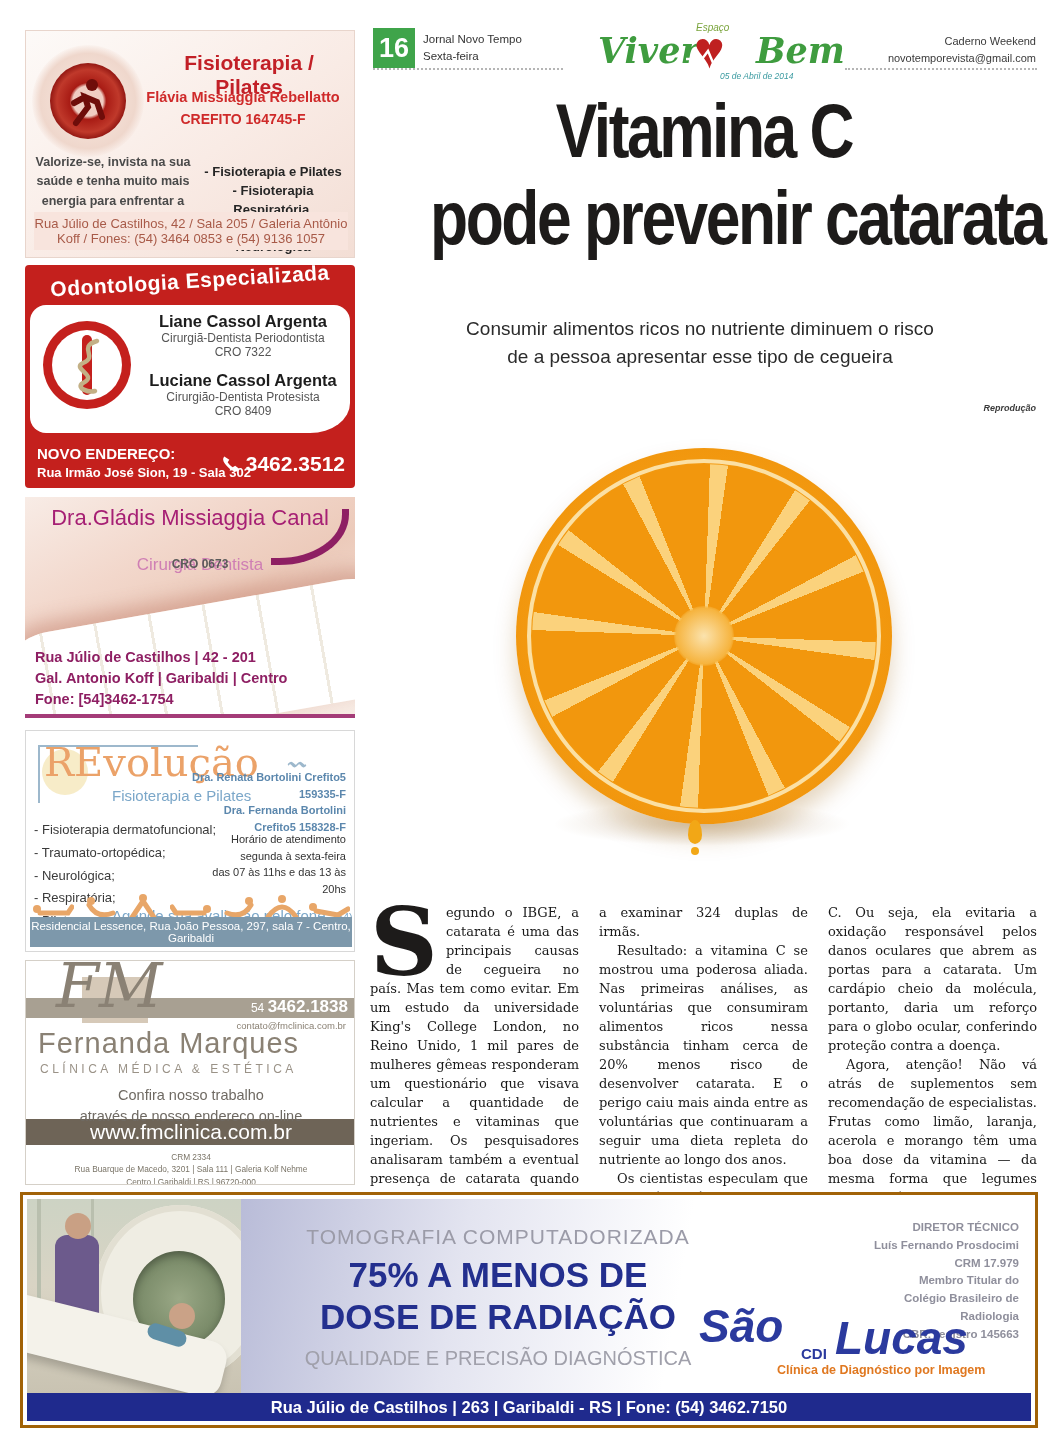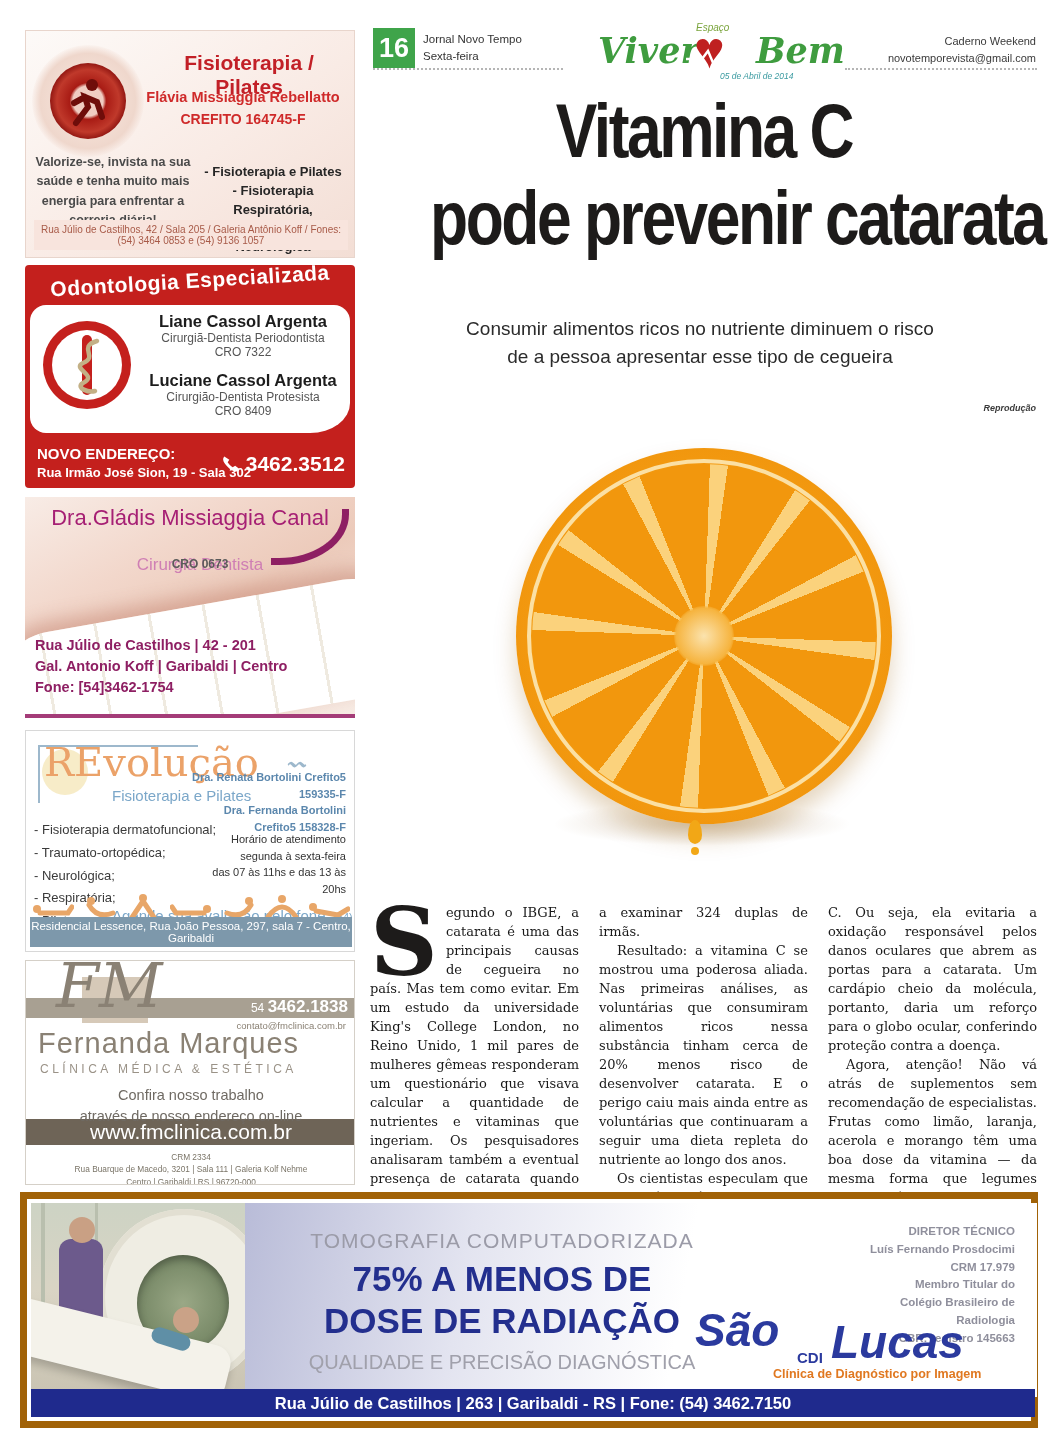--- a/index.html
+++ b/index.html
@@ -35,21 +35,21 @@
     background:radial-gradient(circle, #f6e3dc 0%, #e8c2b5 28%, #f3ded4 40%, #efd7cc 60%, transparent 72%); }
   .ad1-ring { position:absolute; left:18px; top:18px; width:76px; height:76px; border-radius:50%;
     background:radial-gradient(circle, #f0cdc2 0%, #f0cdc2 28%, #a81b14 34%, #c0392b 58%, #8e1410 72%, #d9a193 78%, transparent 82%); }
   .ad1-title { left:122px; top:20px; width:202px; text-align:center; font-size:21px; font-weight:bold; color:#c22027; }
   .ad1-name { left:108px; top:58px; width:218px; text-align:center; font-size:14.5px; font-weight:bold; color:#cf2a2a; }
   .ad1-crefito { left:108px; top:80px; width:218px; text-align:center; font-size:14px; font-weight:bold; color:#cf2a2a; }
   .ad1-pitch { left:8px; top:122px; width:158px; text-align:center; font-size:12.5px; font-weight:bold;
     color:#4a4a4a; line-height:1.55; }
   .ad1-serv { left:168px; top:132px; width:158px; text-align:center; font-size:13px; font-weight:bold;
     color:#262626; line-height:1.45; }
-  .ad1-footer { left:8px; bottom:7px; width:314px; background:#f8e4dd; color:#a85a48; font-size:10px;
+  .ad1-footer { left:8px; bottom:7px; width:314px; background:#f8e4dd; color:#a85a48; font-size:13px;
     text-align:center; padding:4px 0; }
 
   
   #ad2 { top:265px; height:223px; background:#c4201d; border-radius:4px; }
   .ad2-title { left:0; top:4px; width:330px; text-align:center; font-size:21px; font-weight:bold; color:#fff;
     transform:rotate(-3.5deg); letter-spacing:.5px; }
   .ad2-panel { left:5px; top:40px; width:320px; height:128px; background:#fff;
     border-radius:16px 16px 40px 16px / 16px 16px 30px 16px; }
   .ad2-circ { left:12px; top:50px; width:100px; height:100px; border-radius:50%; background:#fff;
     display:flex; align-items:center; justify-content:center; }
@@ -70,21 +70,21 @@
   #ad3 { top:497px; height:221px; background:linear-gradient(150deg,#f8ece6 0%, #f2d7cb 32%, #eccaba 55%, #f7ebe4 100%);
     border-bottom:4px solid #a43c78; }
   .ad3-teeth { left:-30px; top:108px; width:420px; height:120px; background:
      repeating-linear-gradient(90deg, #ffffff 0 52px, #efeae0 52px 55px);
      border-radius:60px; transform:rotate(-10deg); box-shadow:0 -10px 18px rgba(188,120,100,.45); }
   .ad3-swoosh { right:6px; top:12px; width:78px; height:56px; border:7px solid #8e1f63; border-left:none;
     border-top:none; border-radius:0 0 90% 0; }
   .ad3-name { left:6px; top:8px; width:318px; text-align:center; font-size:22px; color:#a62074; }
   .ad3-role { left:60px; top:38px; width:230px; text-align:center; font-size:17px; color:#cf7fb4;margin-top:20px; }
   .ad3-cro { left:60px; top:60px; width:230px; text-align:center; font-size:12px; color:#5a5a5a; font-weight:bold; }
-  .ad3-addr { left:10px; bottom:16px; font-size:14.5px; font-weight:bold; color:#8e1f63; line-height:1.45; }
+  .ad3-addr { left:10px; bottom:4px; font-size:14.5px; font-weight:bold; color:#8e1f63; line-height:1.45; }
 
   
   #ad4 { top:730px; height:222px; background:#fff; border:1px solid #d8d8d8; }
   .ad4-frame { left:12px; top:14px; width:160px; height:58px; border-left:2px solid #9db8cc; border-top:2px solid #9db8cc; }
   .ad4-sun { left:16px; top:18px; width:46px; height:46px; border-radius:50%; background:#f7ecc8; }
   .ad4-logo { left:18px; top:8px; font-size:40px; color:#eba269; font-family:"DejaVu Serif", serif; }
   .ad4-tag { left:86px; top:56px; font-size:15px; color:#7ba7c9; }
   .ad4-swirl { right:48px; top:18px; color:#9db8cc; font-size:18px; }
   .ad4-dra { right:8px; top:38px; width:158px; text-align:right; font-size:11px; color:#5b87ad; font-weight:bold; line-height:1.5; }
   .ad4-serv { left:8px; top:88px; font-size:13px; color:#3a3a3a; line-height:1.75; }
@@ -134,21 +134,21 @@
   .drip2 { position:absolute; left:179px; top:401px; width:8px; height:8px; background:#f2a716; border-radius:50%; }
 
   .article { left:370px; top:903px; width:668px; display:flex; gap:20px; }
   .col { width:209px; font-family:"DejaVu Serif", serif; font-size:13px; line-height:19px; color:#191919;
     text-align:justify; }
   .col p + p { text-indent:18px; }
   .dropcap { float:left; font-family:"DejaVu Serif", serif; font-weight:bold; font-size:94px; line-height:.72;
     padding:6px 8px 0 0; color:#1d1b1a; }
 
   
-  #ad6 { position:absolute; left:20px; top:1192px; width:1018px; height:236px; border:7px solid #a16207; background:#fff; }
+  #ad6 { position:absolute; left:20px; top:1192px; width:1018px; height:236px; border:3px solid #a16207; background:#fff; }
   .ct { position:absolute; left:4px; top:4px; width:214px; height:194px; overflow:hidden;
     background:linear-gradient(180deg,#cdd3c4 0%, #d9d4c4 45%, #c9c3b2 100%); }
   .ct-door { position:absolute; left:10px; top:0; width:4px; height:120px; background:#b9bfae; }
   .ct-door2 { position:absolute; left:64px; top:0; width:3px; height:100px; background:#b9bfae; }
   .ct-ring { position:absolute; right:-24px; top:6px; width:170px; height:176px; border-radius:50%;
     background:#efede3; box-shadow:inset 0 0 0 6px #e2dfd2; }
   .ct-hole { position:absolute; right:16px; top:52px; width:92px; height:96px; border-radius:50%;
     background:radial-gradient(circle,#9aa886 0%, #7b8c6a 60%, #5f6f52 100%); box-shadow:inset 0 4px 8px rgba(0,0,0,.3); }
   .ct-bed { position:absolute; left:-30px; top:118px; width:230px; height:56px; background:#f4f2ea;
     border-radius:18px; transform:rotate(14deg); box-shadow:0 6px 8px rgba(0,0,0,.2); }

